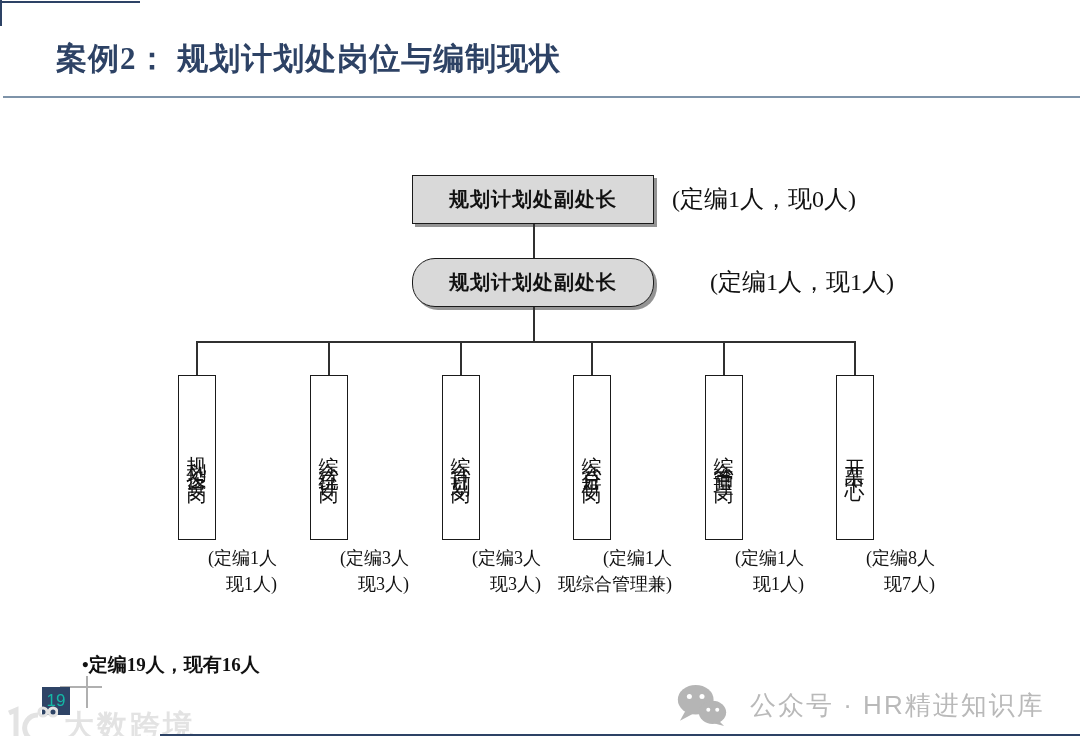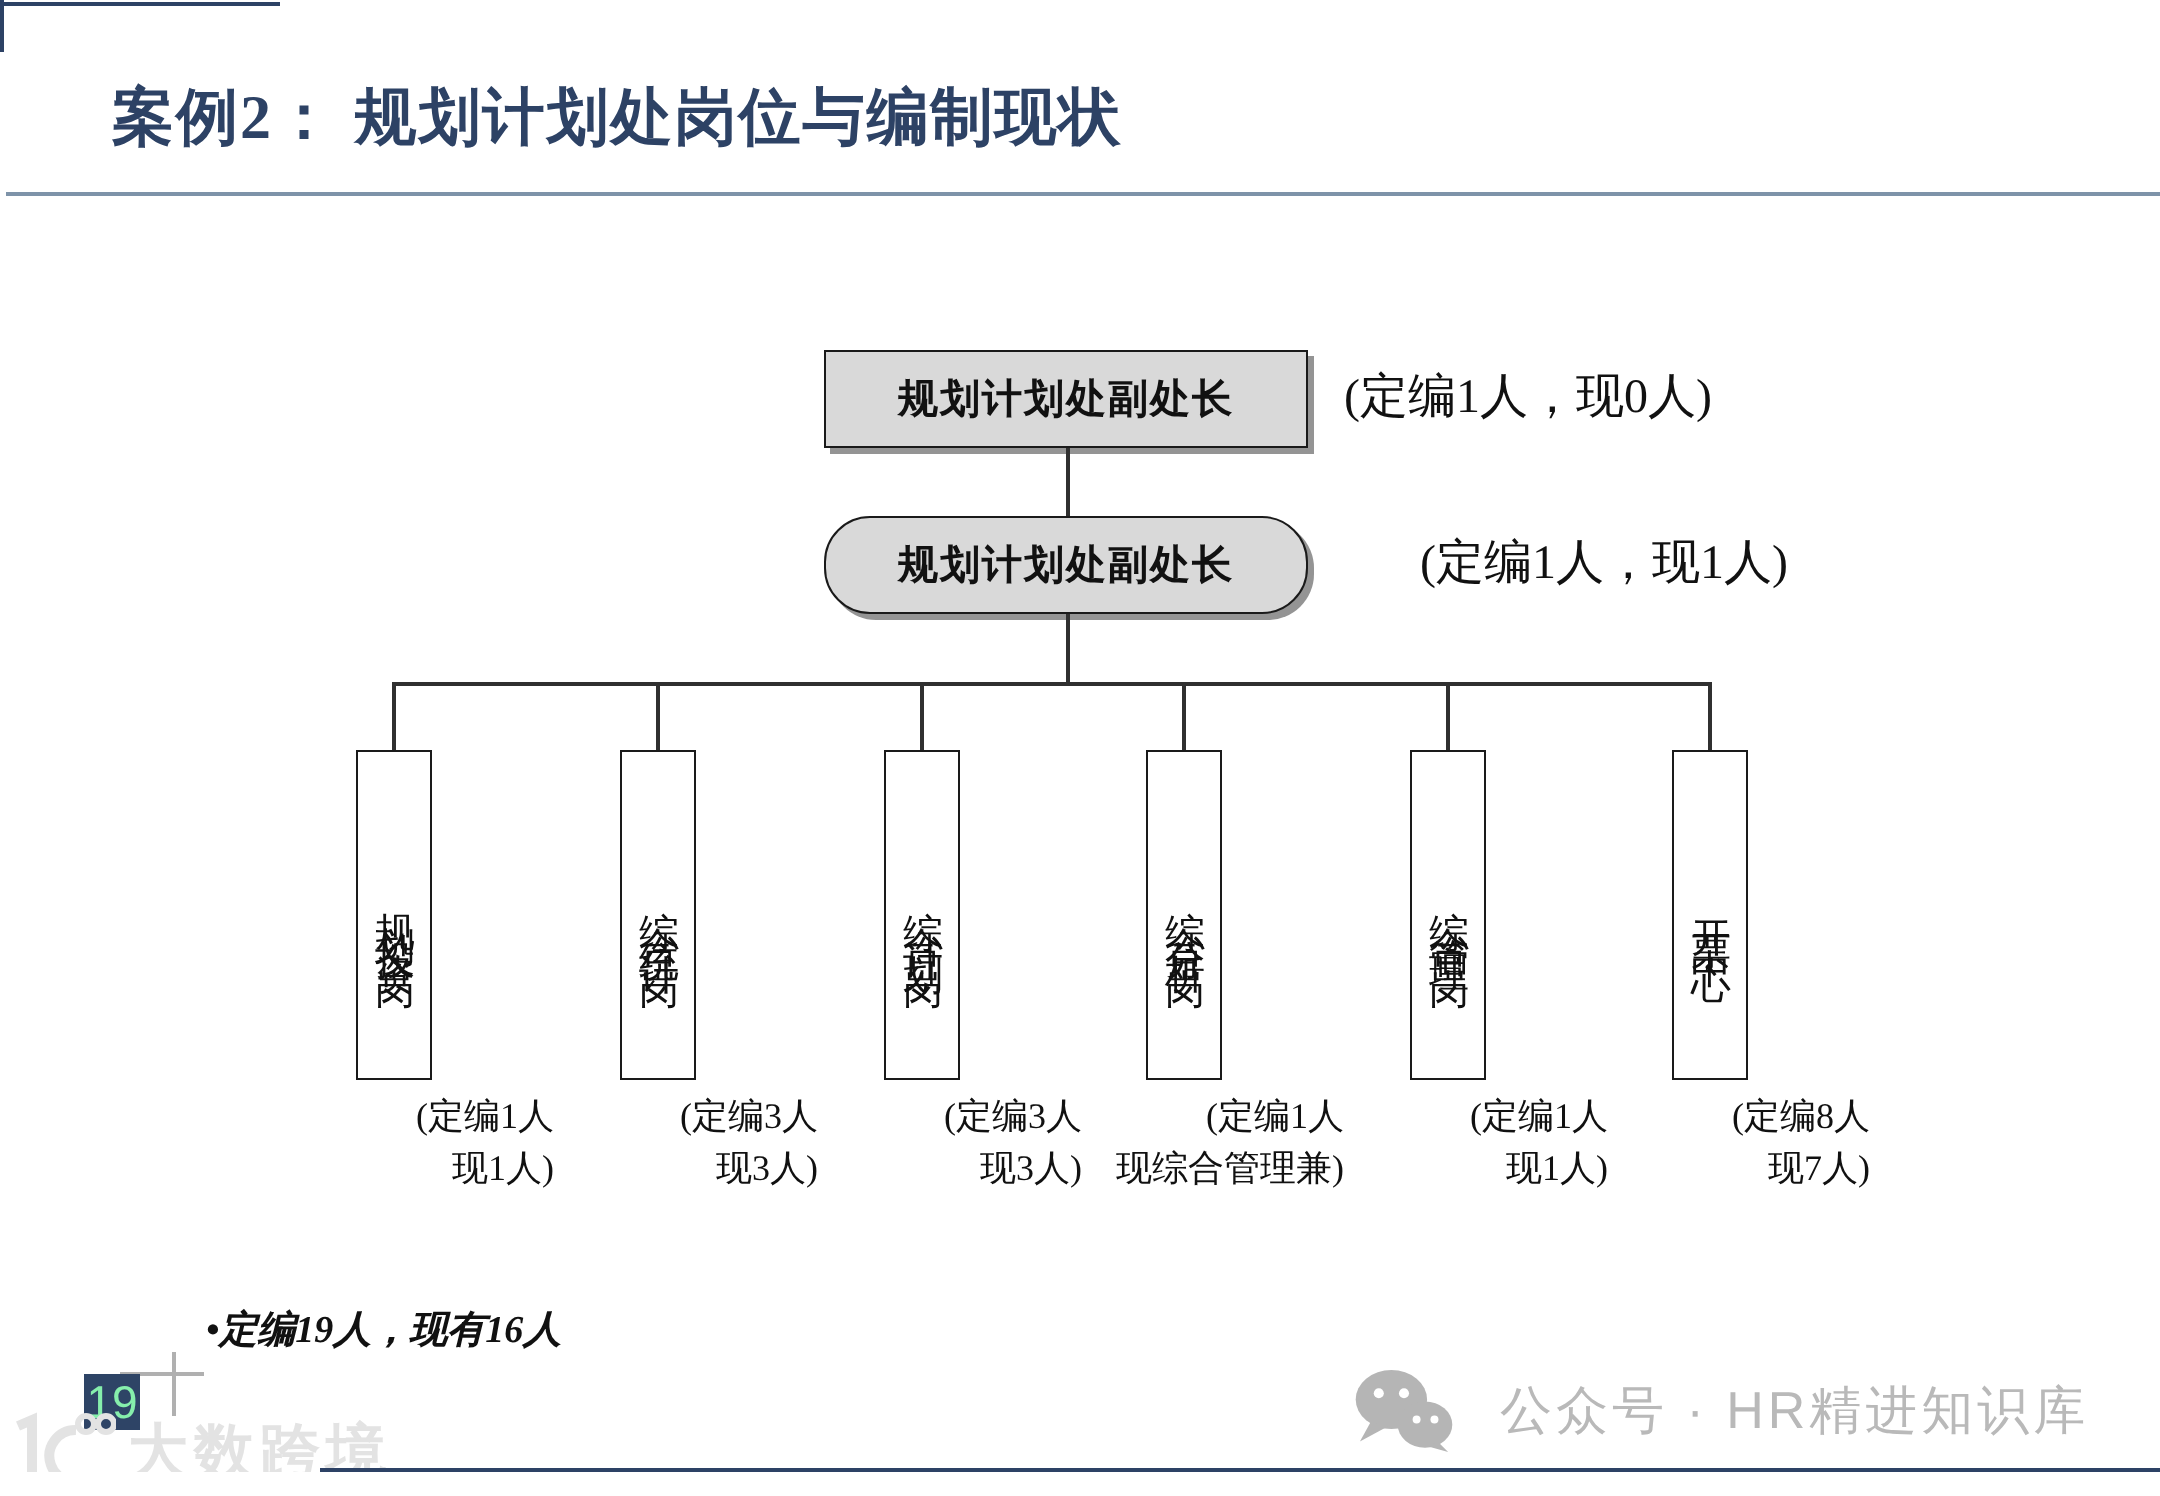--- a/index.html
+++ b/index.html
@@ -30,25 +30,25 @@
   .vbox{position:absolute;top:375px;width:38px;height:165px;background:#fff;
         border:1.5px solid #1a1a1a;box-sizing:border-box;
         display:flex;align-items:center;justify-content:center;}
   .vbox .vtext{writing-mode:vertical-rl;text-orientation:upright;
         font-size:20px;color:#111;letter-spacing:7px;line-height:1;}
 
   .vlabel{position:absolute;top:545px;width:160px;text-align:right;
           font-size:18px;color:#111;line-height:26px;white-space:nowrap;}
 
   
-  .footnote{position:absolute;left:103px;top:652px;font-size:19px;font-weight:bold;color:#111;font-style:italic;}
+  .footnote{position:absolute;left:82px;top:652px;font-size:19px;font-weight:bold;color:#111;}
 
   
   .badge{position:absolute;left:42px;top:687px;width:28px;height:28px;background:#2e4466;
-         color:#86efac;font-family:"Liberation Sans","DejaVu Sans",sans-serif;font-size:23px;
+         color:#14b8a6;font-family:"Liberation Sans","DejaVu Sans",sans-serif;font-size:17px;
          display:flex;align-items:center;justify-content:center;}
   .crop-h{position:absolute;left:60px;top:686px;width:42px;height:1.5px;background:#b0b0b0;}
   .crop-v{position:absolute;left:86px;top:676px;width:1.5px;height:32px;background:#b0b0b0;}
 
   
   .watermark{position:absolute;left:2px;top:705px;display:flex;align-items:center;gap:6px;
              color:#e3e3e3;font-family:Liberation Sans, sans-serif;
              font-size:30px;font-weight:bold;letter-spacing:3px;white-space:nowrap;}
 
   

